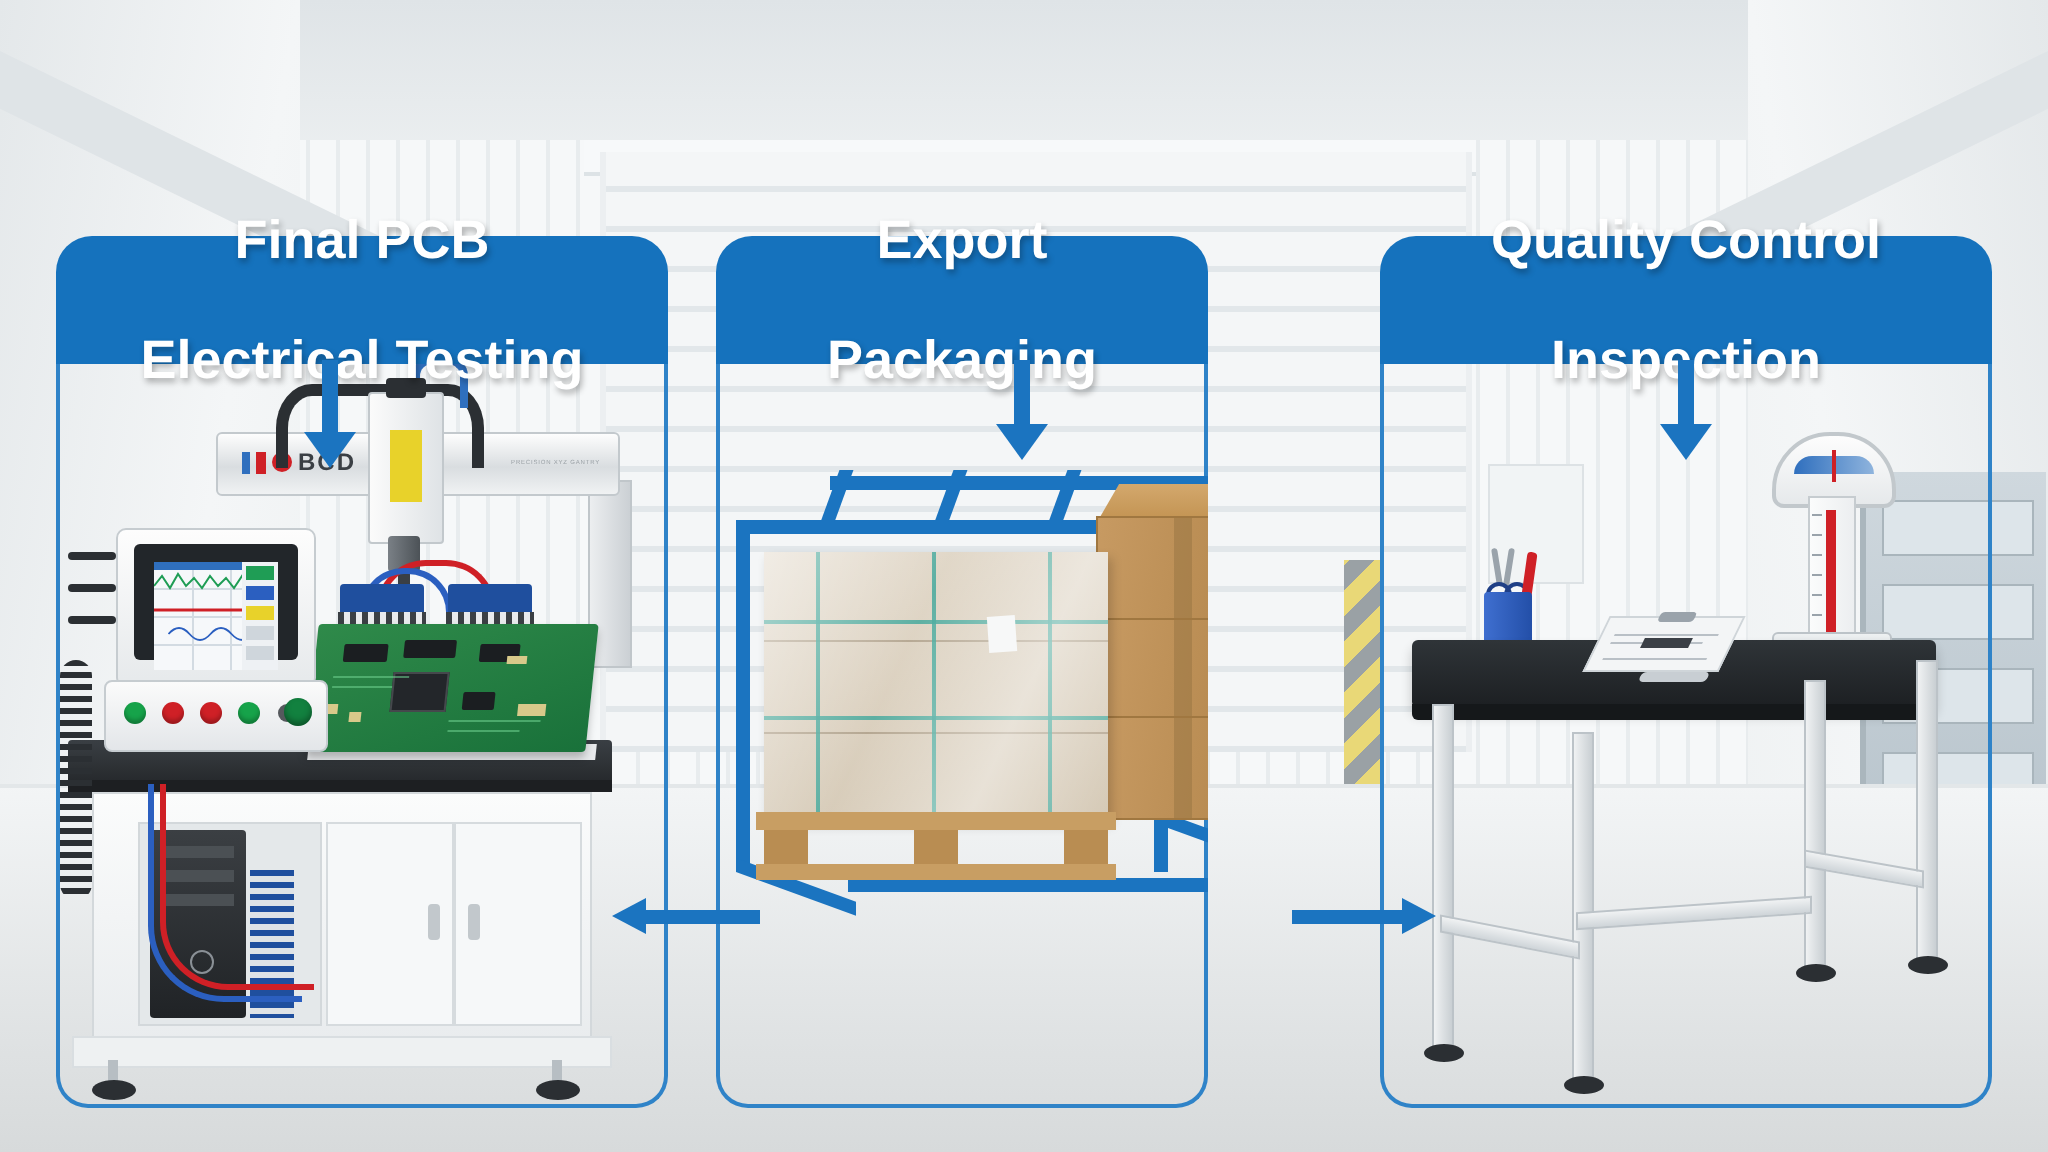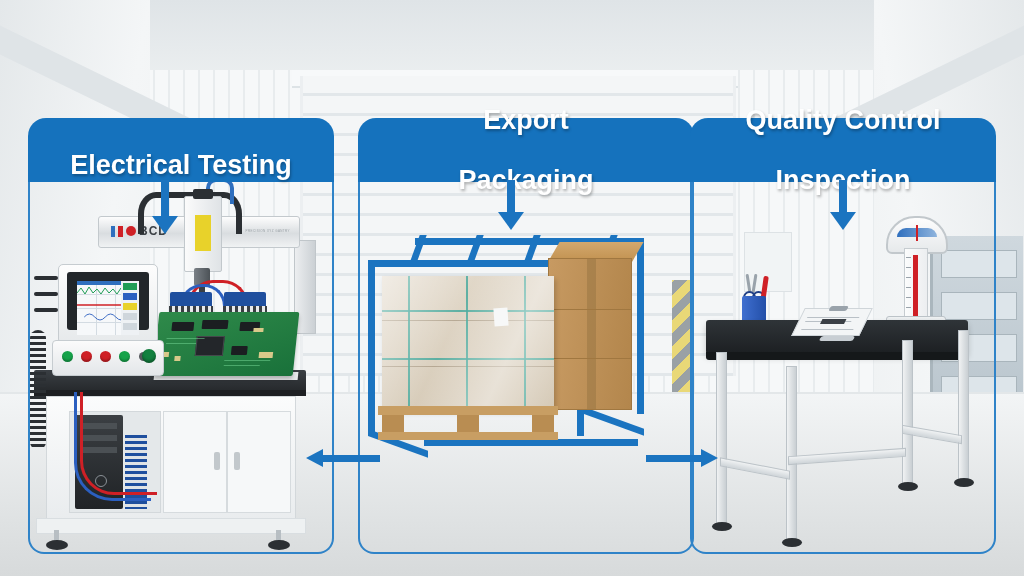--- a/index.html
+++ b/index.html
@@ -56,42 +56,42 @@
     border:2px solid #2f83c8;border-top:none;border-radius:0 0 16px 16px;
     box-sizing:border-box;overflow:hidden;}
   .panel .head{position:absolute;left:0;top:0;width:100%;height:64px;
     background:#1572bd;border-radius:18px 18px 0 0;
     display:flex;align-items:center;justify-content:center;box-sizing:border-box;z-index:3;}
   .panel .head span{display:block;text-align:center;color:#fff;font-weight:bold;
     font-size:27px;line-height:30px;text-shadow:1px 2px 3px rgba(0,0,0,.30);}
   .panel .body{position:absolute;left:0;top:62px;right:0;bottom:0;overflow:hidden;border-radius:0 0 16px 16px;}
 
   #panel-1{left:28px;width:306px;}
-  #panel-2{left:358px;width:336px;}
+  #panel-2{left:358px;width:246px;}
   #panel-3{left:690px;width:306px;}
 
   
   .down-arrow{position:absolute;width:26px;z-index:4;}
   .down-arrow .shaft{position:absolute;left:9px;top:0;width:8px;background:#1b74c0;}
   .down-arrow .headv{position:absolute;left:0;width:0;height:0;
     border-left:13px solid transparent;border-right:13px solid transparent;border-top:18px solid #1b74c0;}
 
   
   .side-arrow{position:absolute;top:449px;height:18px;z-index:6;}
   .side-arrow .bar{position:absolute;top:6px;height:7px;background:#1b74c0;}
   .side-arrow .tip{position:absolute;top:0;width:0;height:0;
     border-top:9px solid transparent;border-bottom:9px solid transparent;}
   .side-arrow.left .tip{border-right:17px solid #1b74c0;left:0;}
   .side-arrow.left .bar{left:15px;right:0;}
   .side-arrow.right .tip{border-left:17px solid #1b74c0;right:0;}
   .side-arrow.right .bar{right:15px;left:0;}
 
   
   .p1{position:absolute;inset:0;}
-  .gantry-rail{position:absolute;left:70px;top:36px;width:200px;height:30px;
+  .gantry-rail{position:absolute;left:80px;top:36px;width:200px;height:30px;
     background:linear-gradient(#fdfdfd,#d9dde0 55%,#f0f2f3);border:1px solid #c3c9cd;border-radius:3px;}
   .gantry-rail .logo{position:absolute;left:12px;top:7px;display:flex;align-items:center;gap:3px;}
   .gantry-rail .logo .b1{width:4px;height:11px;background:#2f6fbe;}
   .gantry-rail .logo .b2{width:5px;height:11px;background:#cf2026;}
   .gantry-rail .logo .dot{width:10px;height:10px;border-radius:50%;background:#cf2026;}
   .gantry-rail .logo .txt{font-size:12px;font-weight:bold;color:#3a3f44;letter-spacing:1px;}
   .gantry-rail .microtxt{position:absolute;right:9px;top:12px;font-size:3px;color:#9aa1a6;letter-spacing:.4px;}
   .gantry-post{position:absolute;left:266px;top:60px;width:20px;height:92px;
     background:linear-gradient(90deg,#eceef0,#cbd0d4);border:1px solid #c0c6ca;}
   .gantry-cablechain{position:absolute;left:110px;top:12px;width:92px;height:36px;
@@ -370,21 +370,21 @@
         <div class="longwire-b"></div>
         <div class="longwire-r"></div>
       </div>
       <div class="down-arrow" style="left:124px;top:0;height:54px">
         <div class="shaft" style="height:38px"></div>
         <div class="headv" style="top:36px"></div>
       </div>
     </div>
     <div class="head">
       <span>
-        <br>
+        <span>Final PCB</span><br>
         <span>Electrical Testing</span>
       </span>
     </div>
   </div>
 
   <div class="panel" id="panel-2">
     <div class="frame"></div>
     <div class="body">
       <div class="p2">
         <div class="cage">

